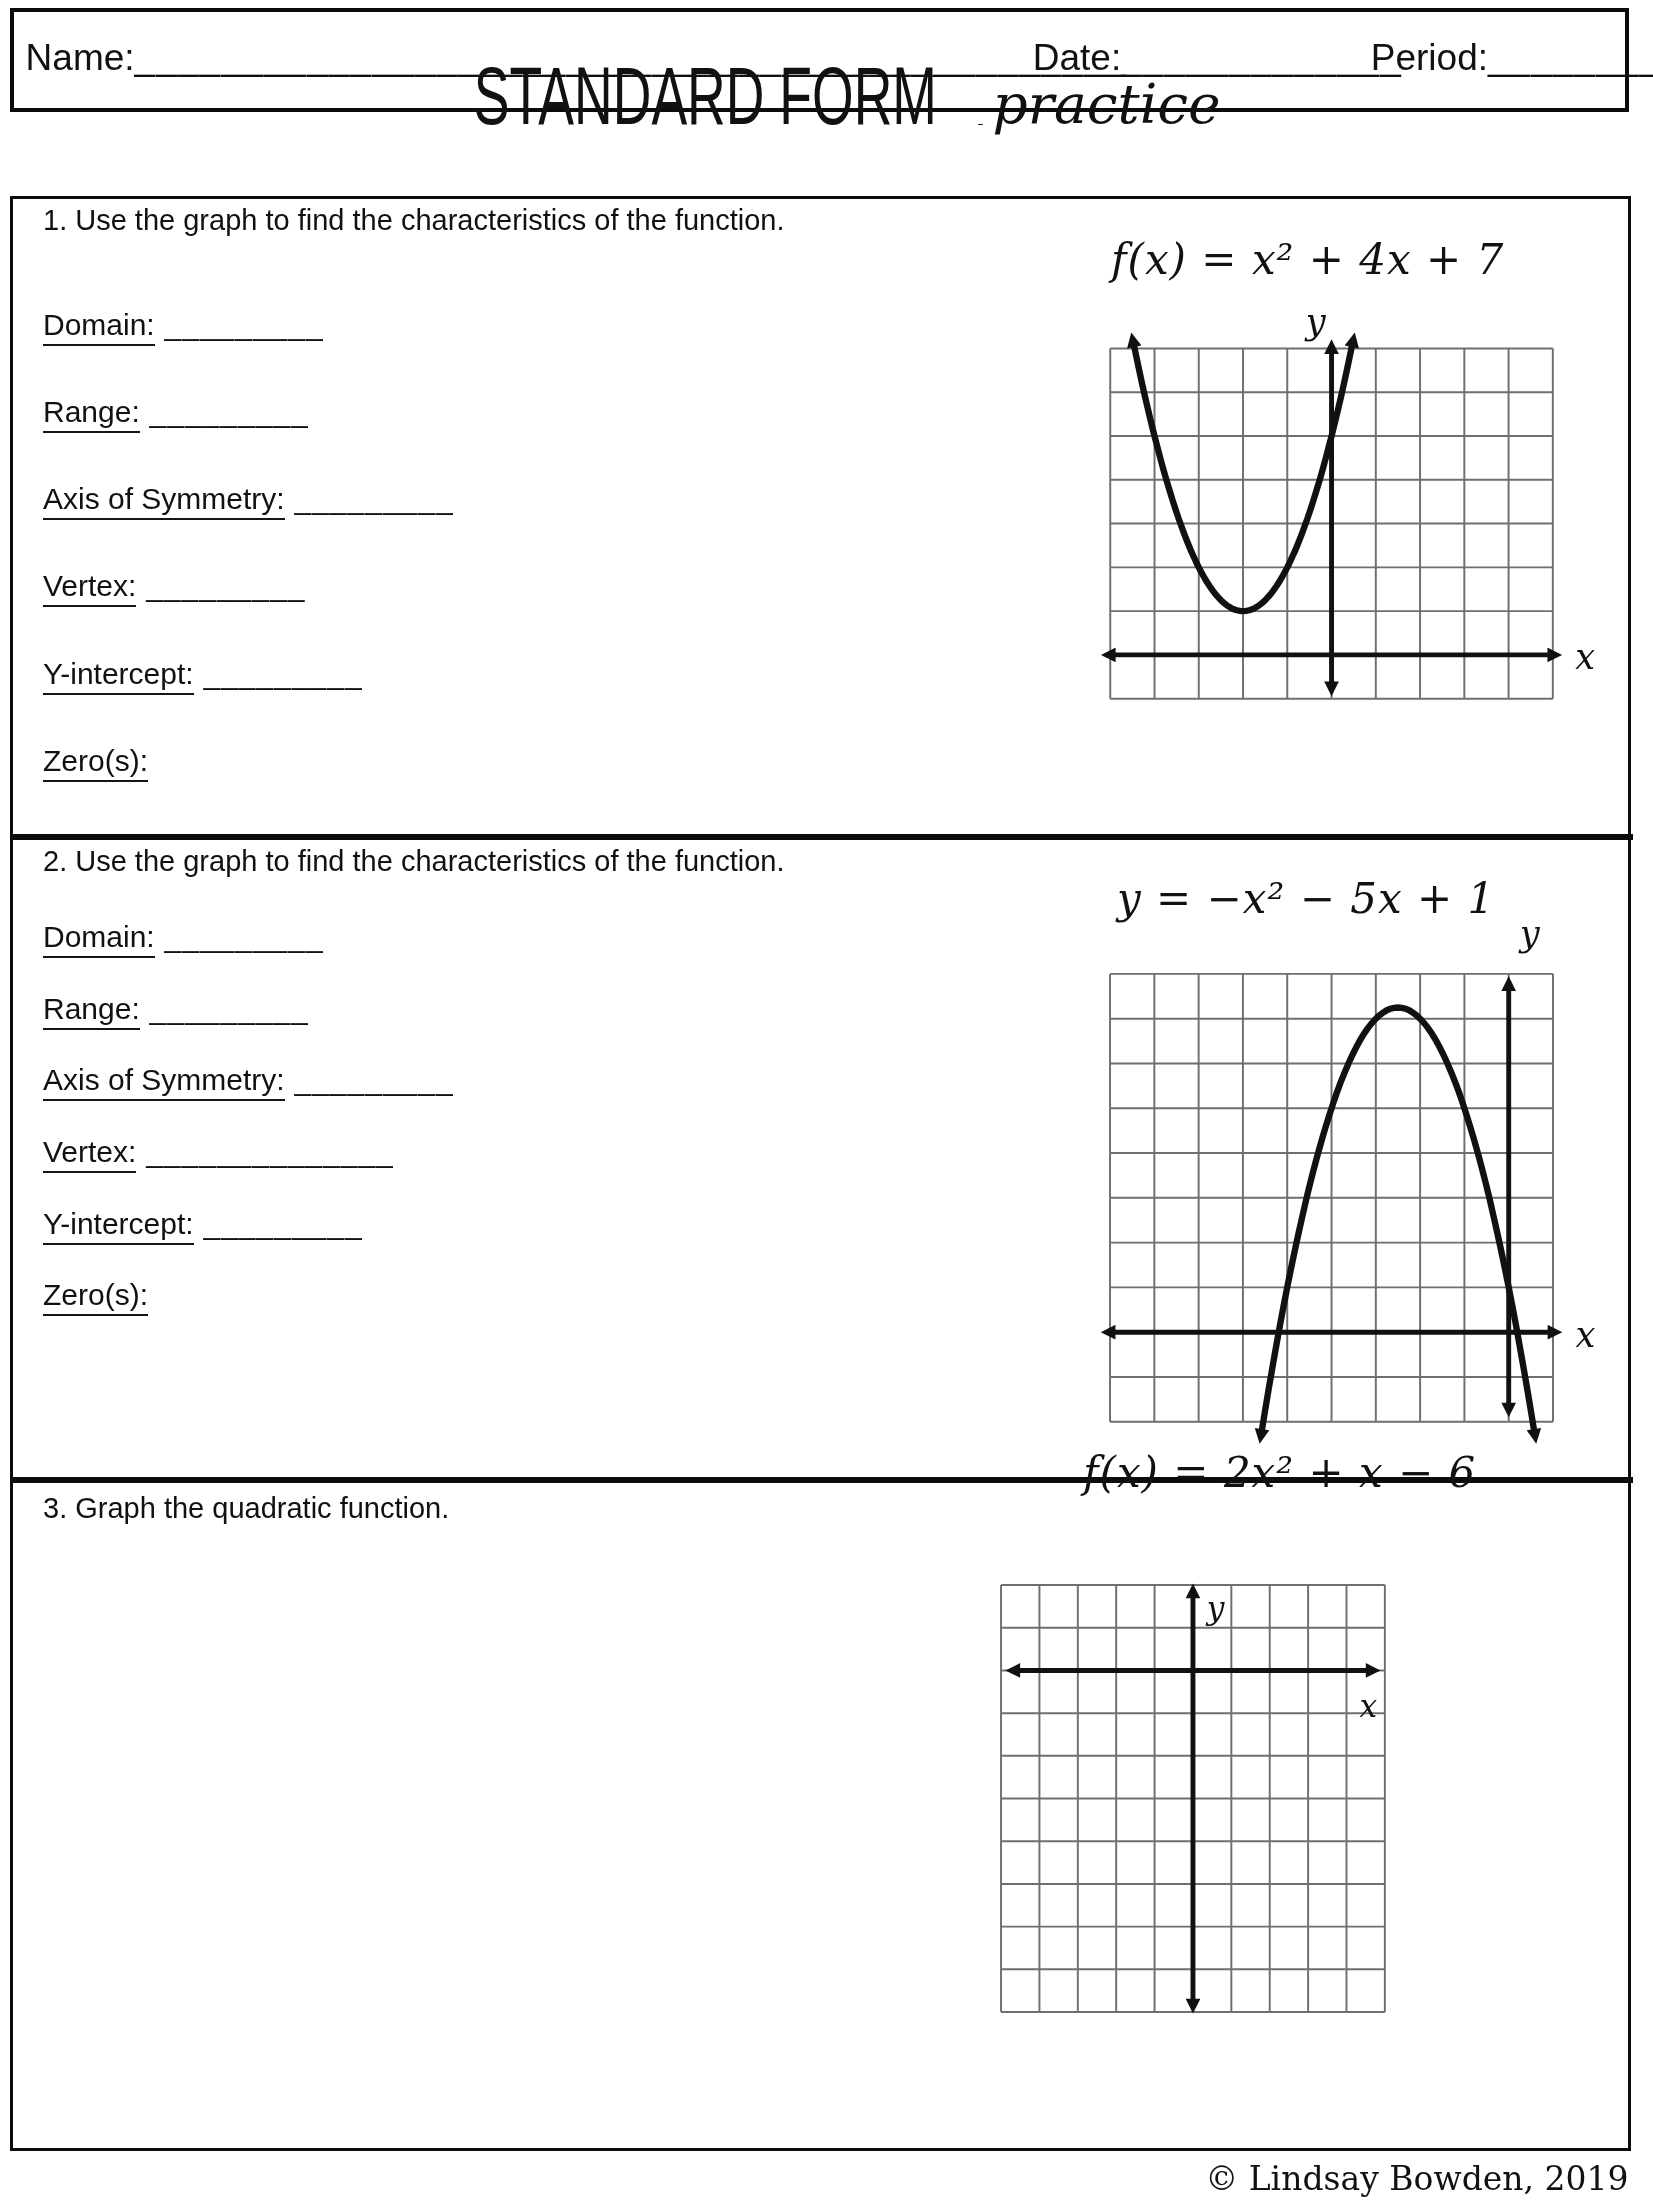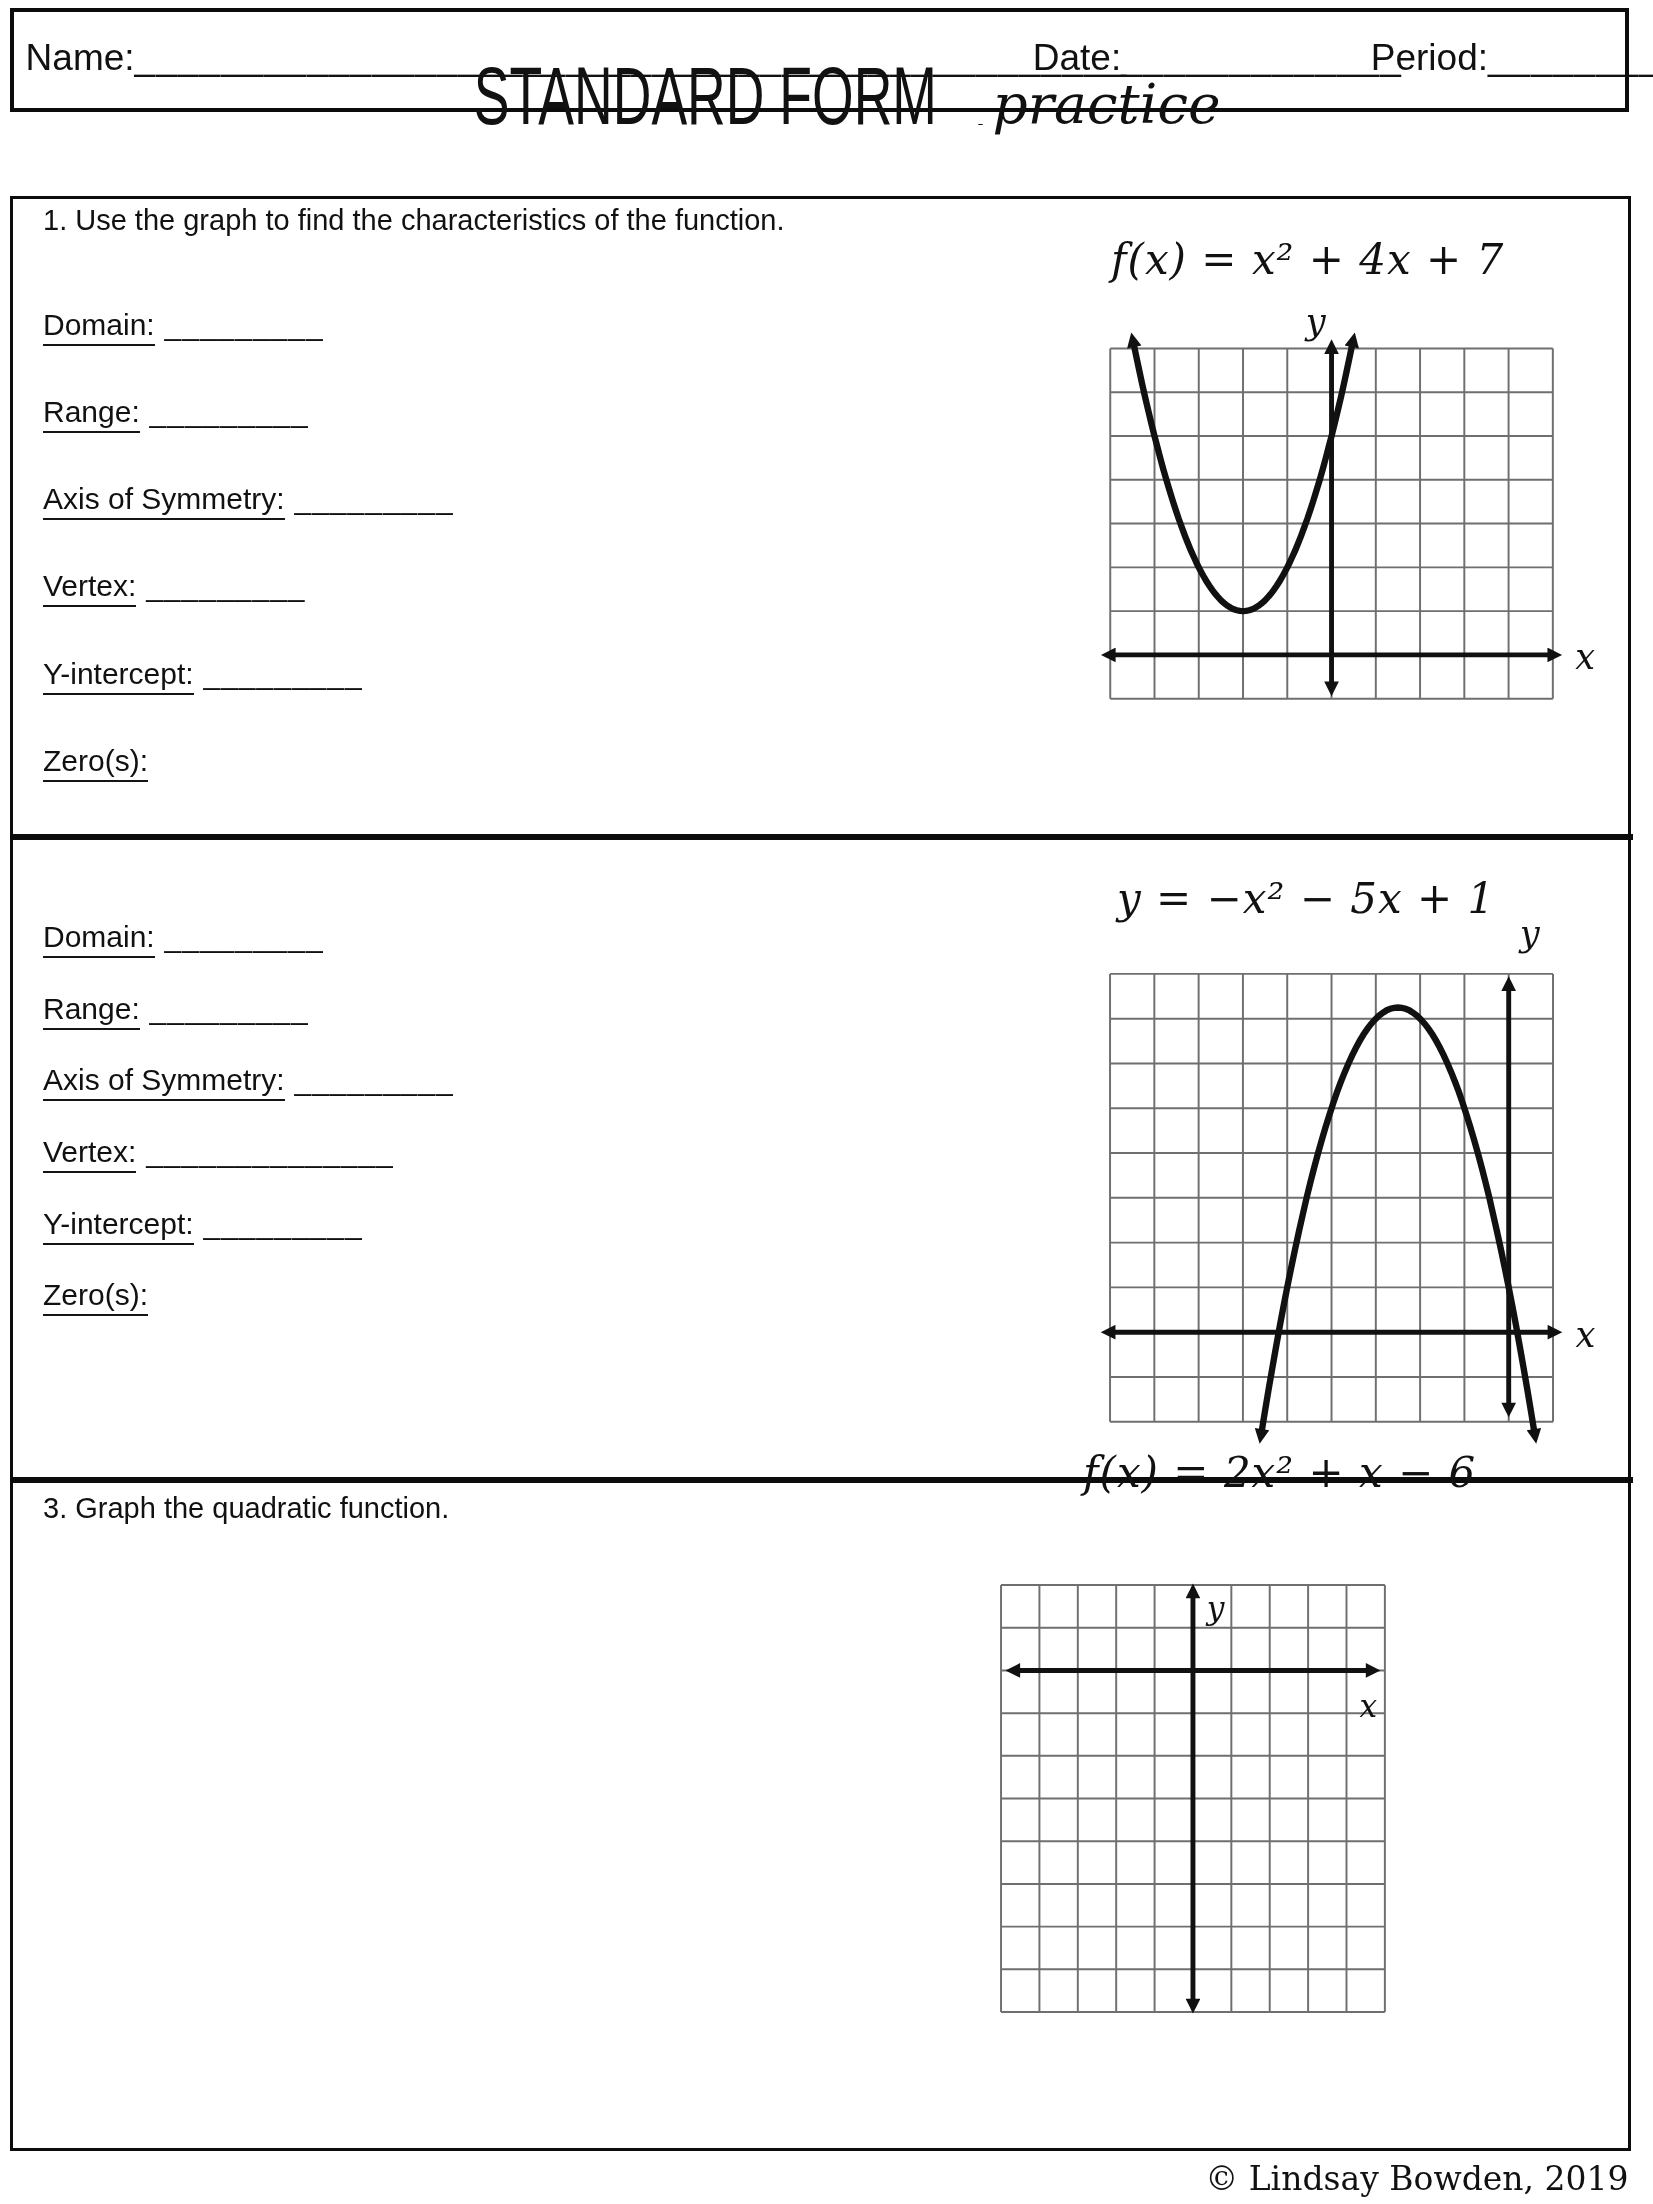--- a/index.html
+++ b/index.html
@@ -89,20 +89,21 @@
         </marker>
       </defs>
       <path d="M48 71.0h452.0M48 115.7h452.0M48 160.4h452.0M48 205.1h452.0M48 249.8h452.0M48 294.5h452.0M48 339.2h452.0M48 383.9h452.0M48 428.6h452.0M48.0 71v357.6M93.2 71v357.6M138.4 71v357.6M183.6 71v357.6M228.8 71v357.6M274.0 71v357.6M319.2 71v357.6M364.4 71v357.6M409.6 71v357.6M454.8 71v357.6M500.0 71v357.6" stroke="#6f6f6f" stroke-width="2" fill="none"></path>
       <path d="M46 383.9H502.0" stroke="#111" stroke-width="5" fill="none" marker-start="url(#ar0)" marker-end="url(#ar0)"></path>
       <path d="M274.0 418.6V69.0" stroke="#111" stroke-width="5" fill="none" marker-start="url(#ar0)" marker-end="url(#ar0)"></path>
       <path d="M71.0 62.0L74.2 77.2L77.3 91.9L80.4 106.3L83.5 120.2L86.7 133.7L89.8 146.7L92.9 159.3L96.1 171.5L99.2 183.3L102.3 194.6L105.4 205.5L108.6 216.0L111.7 226.1L114.8 235.7L117.9 244.9L121.1 253.6L124.2 262.0L127.3 269.9L130.4 277.4L133.6 284.4L136.7 291.1L139.8 297.3L143.0 303.1L146.1 308.4L149.2 313.3L152.3 317.8L155.5 321.9L158.6 325.5L161.7 328.7L164.8 331.5L168.0 333.9L171.1 335.8L174.2 337.3L177.3 338.3L180.5 339.0L183.6 339.2L186.7 339.0L189.9 338.3L193.0 337.3L196.1 335.8L199.2 333.9L202.4 331.5L205.5 328.7L208.6 325.5L211.7 321.9L214.9 317.8L218.0 313.3L221.1 308.4L224.2 303.1L227.4 297.3L230.5 291.1L233.6 284.4L236.8 277.4L239.9 269.9L243.0 262.0L246.1 253.6L249.3 244.9L252.4 235.7L255.5 226.1L258.6 216.0L261.8 205.5L264.9 194.6L268.0 183.3L271.1 171.5L274.3 159.3L277.4 146.7L280.5 133.7L283.7 120.2L286.8 106.3L289.9 91.9L293.0 77.2L296.2 62.0" stroke="#111" stroke-width="6.5" fill="none" marker-start="url(#ar0)" marker-end="url(#ar0)"></path>
       <text class="axis-label" font-size="36" x="523" y="398" text-anchor="start">x</text>
       <text class="axis-label" font-size="36" x="268" y="56" text-anchor="end">y</text>
     </svg>
 
+  <div class="prompt" style="top:845px;">2. Use the graph to find the characteristics of the function.</div>
   <div class="equation" style="left:1117px; top:874px;">y = −x² − 5x + 1</div>
   <div class="field" style="top:920px;"><span class="flabel">Domain:</span><span class="fblank">_________</span></div>
   <div class="field" style="top:992px;"><span class="flabel">Range:</span><span class="fblank">_________</span></div>
   <div class="field" style="top:1063px;"><span class="flabel">Axis of Symmetry:</span><span class="fblank">_________</span></div>
   <div class="field" style="top:1135px;"><span class="flabel">Vertex:</span><span class="fblank">______________</span></div>
   <div class="field" style="top:1207px;"><span class="flabel">Y-intercept:</span><span class="fblank">_________</span></div>
   <div class="field" style="top:1278px;"><span class="flabel">Zero(s):</span><span class="fblank"></span></div>
   <svg class="graph-svg" style="left:1063px; top:907px; width:588px; height:564px;" viewBox="0 0 600 575">
       <defs>
         <marker id="ar1" viewBox="0 0 10 10" refX="5" refY="5" markerWidth="19" markerHeight="15" orient="auto-start-reverse" markerUnits="userSpaceOnUse">

